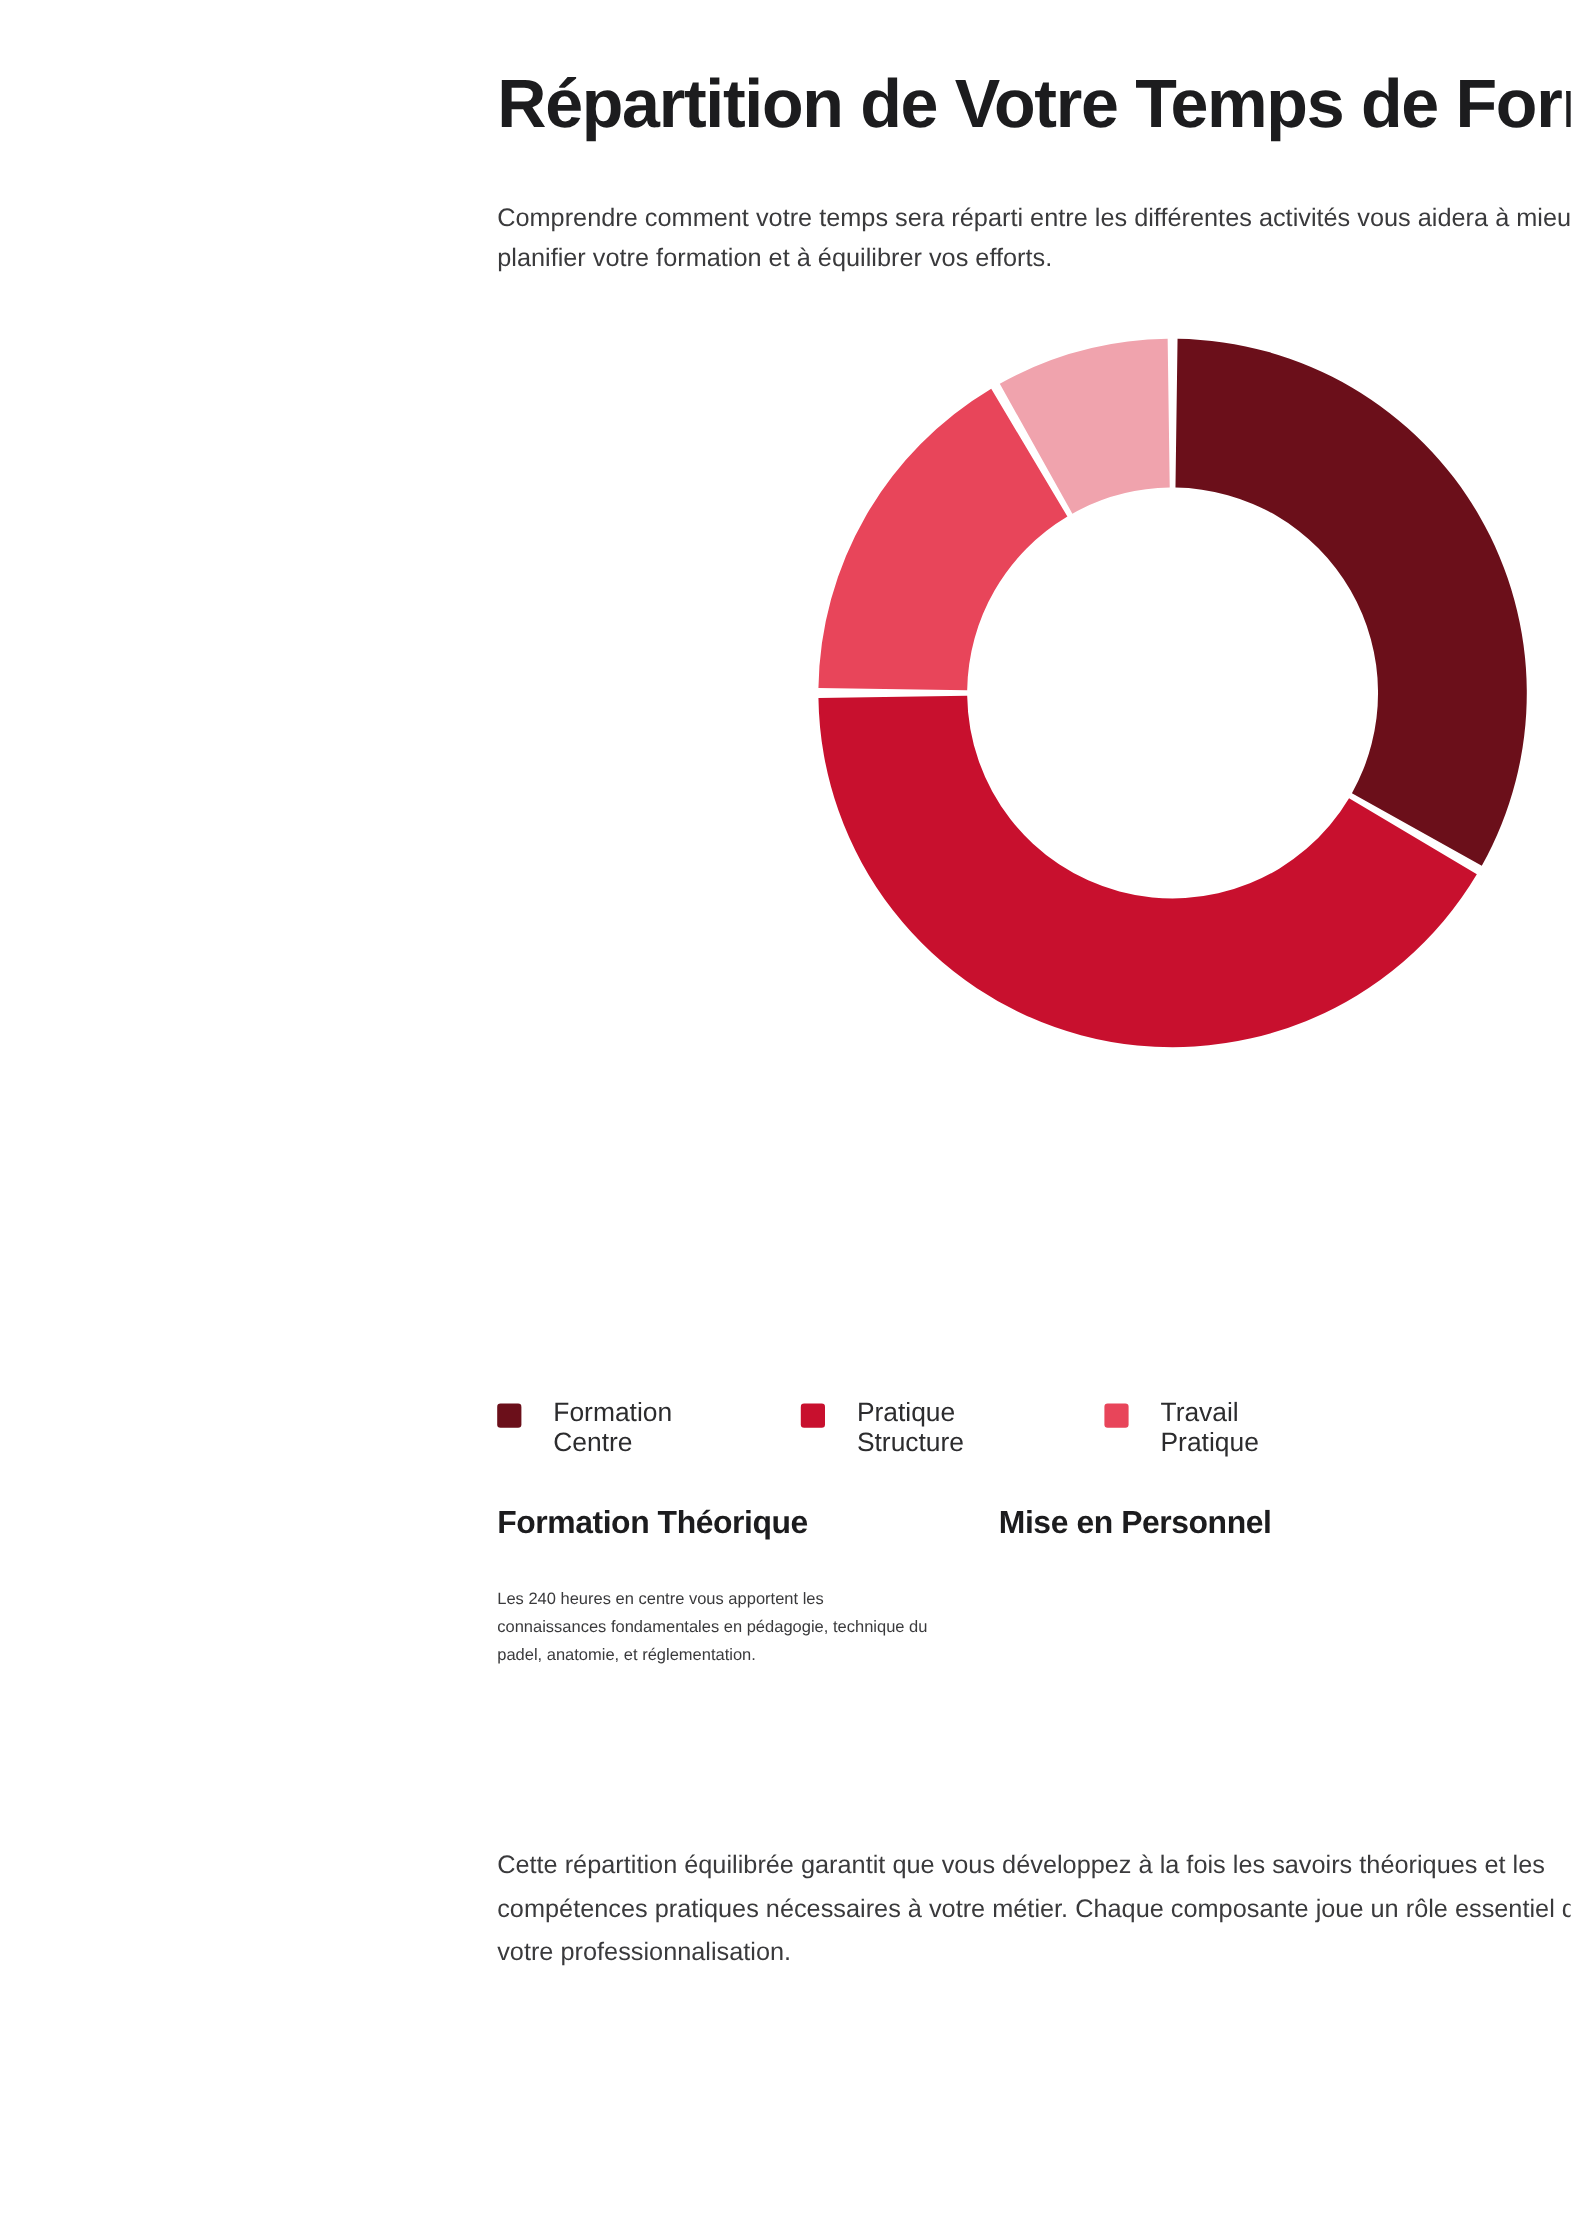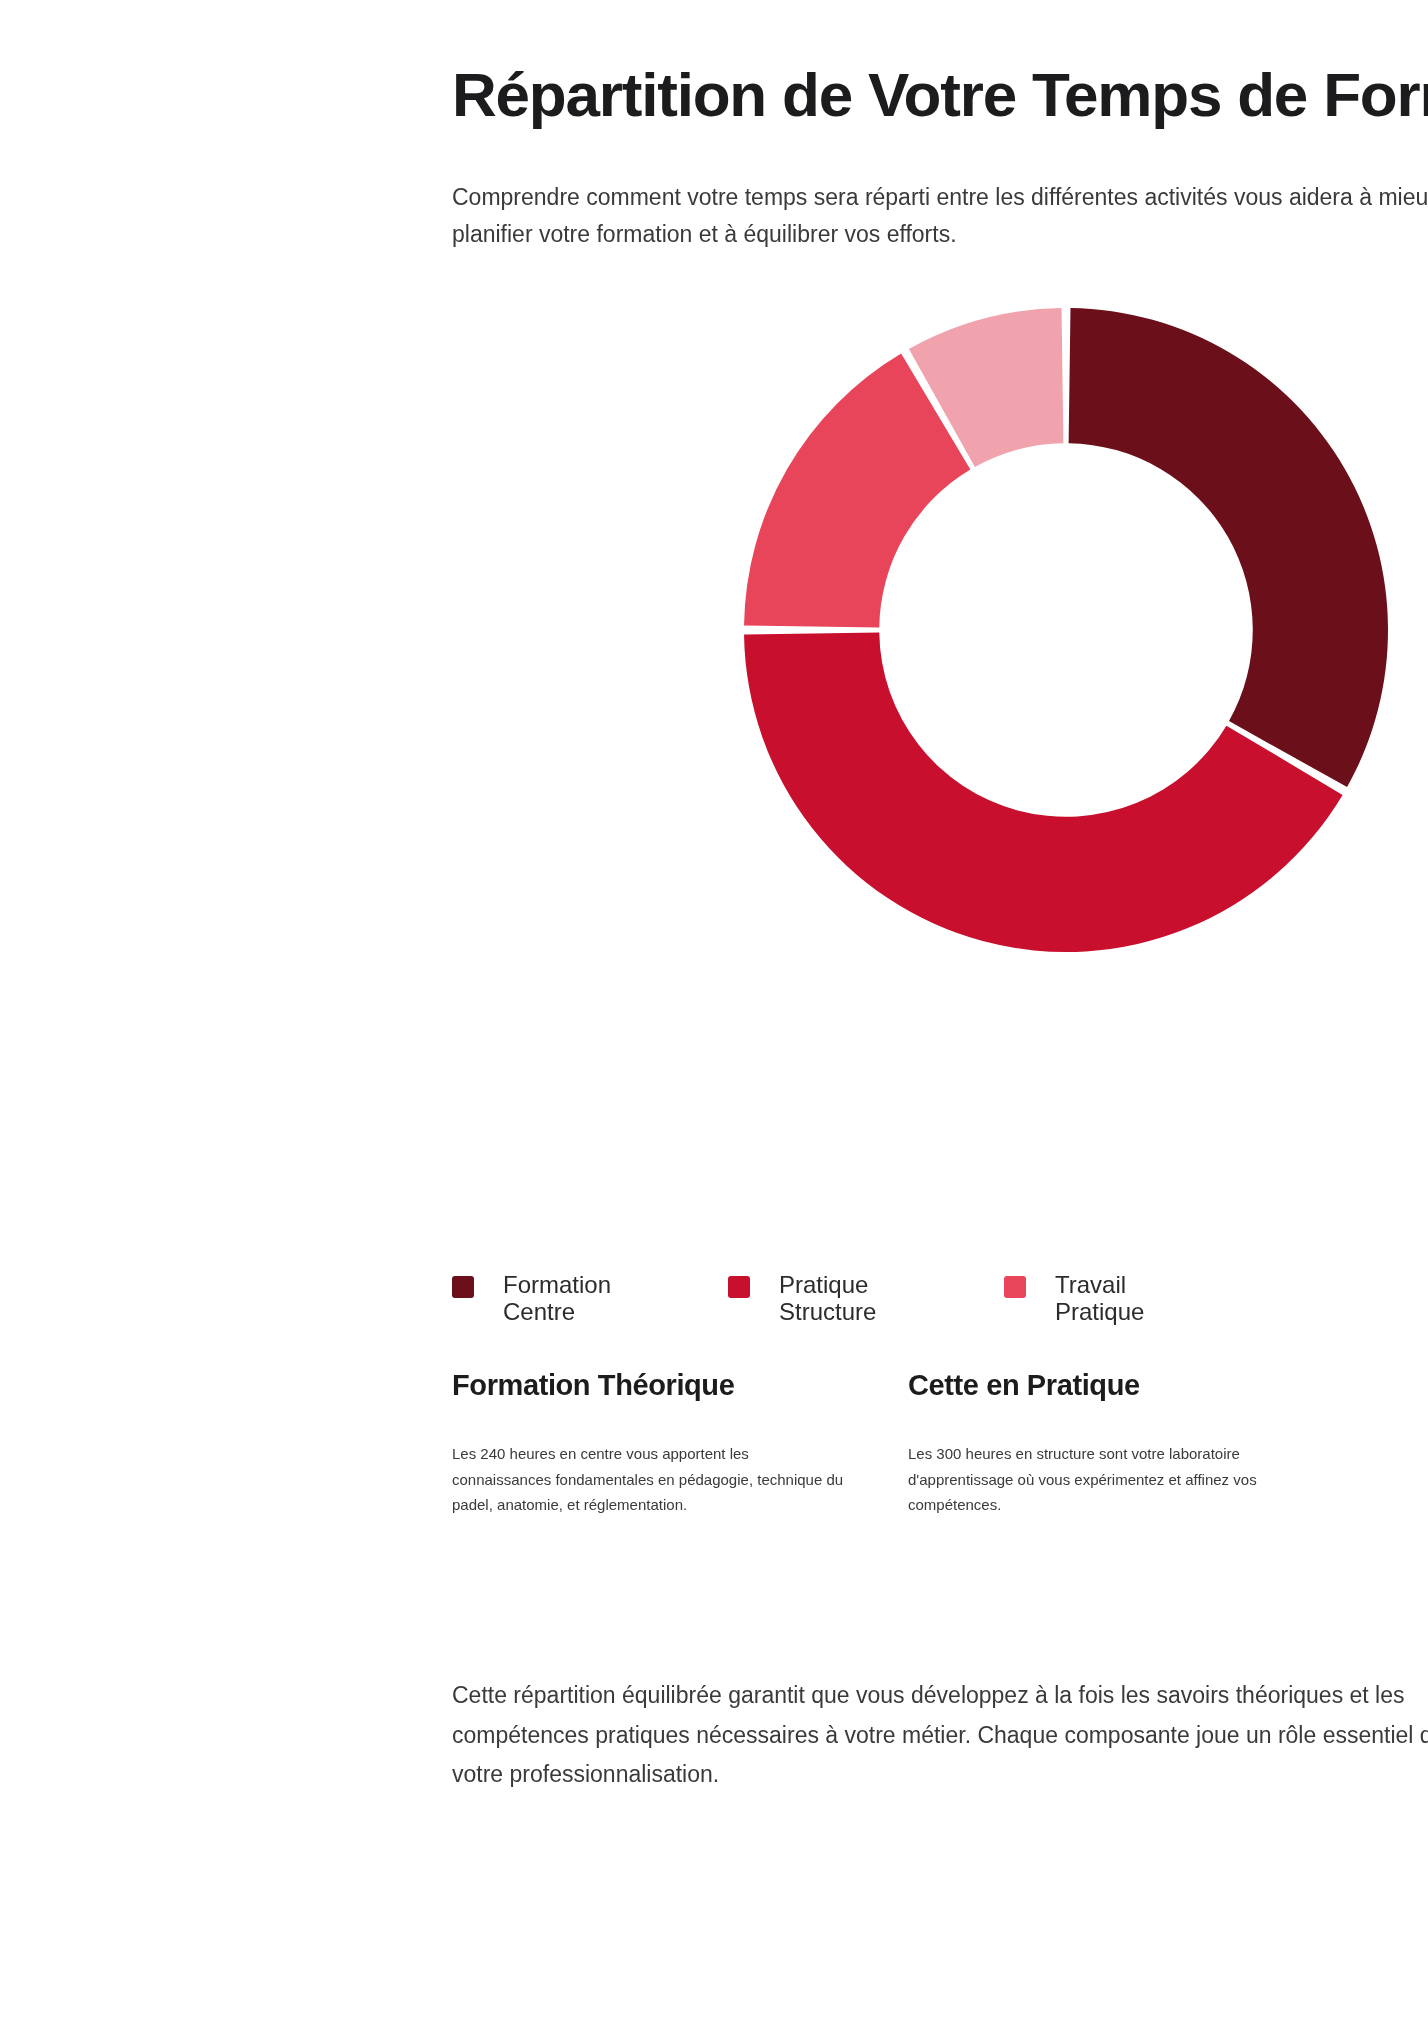--- a/index.html
+++ b/index.html
@@ -182,21 +182,20 @@
   </div>
 
   <div class="cards">
 
     <div class="card">
       <h2 class="card-title">Formation Théorique</h2>
       <p class="card-body">Les 240 heures en centre vous apportent les connaissances fondamentales en pédagogie, technique du padel, anatomie, et réglementation.</p>
     </div>
 
     <div class="card">
-      <h2 class="card-title">Cette en Pratique</h2>
-      <p class="card-body">Les 300 heures en structure sont votre laboratoire d'apprentissage où vous expérimentez et affinez vos compétences.</p>
+      <h2 class="card-title">Mise en Personnel</h2>
     </div>
 
   </div>
 
   <p class="closing">Cette répartition équilibrée garantit que vous développez à la fois les savoirs théoriques et les compétences pratiques nécessaires à votre métier. Chaque composante joue un rôle essentiel dans votre professionnalisation.</p>
 
 </div>
 
 </body></html>

